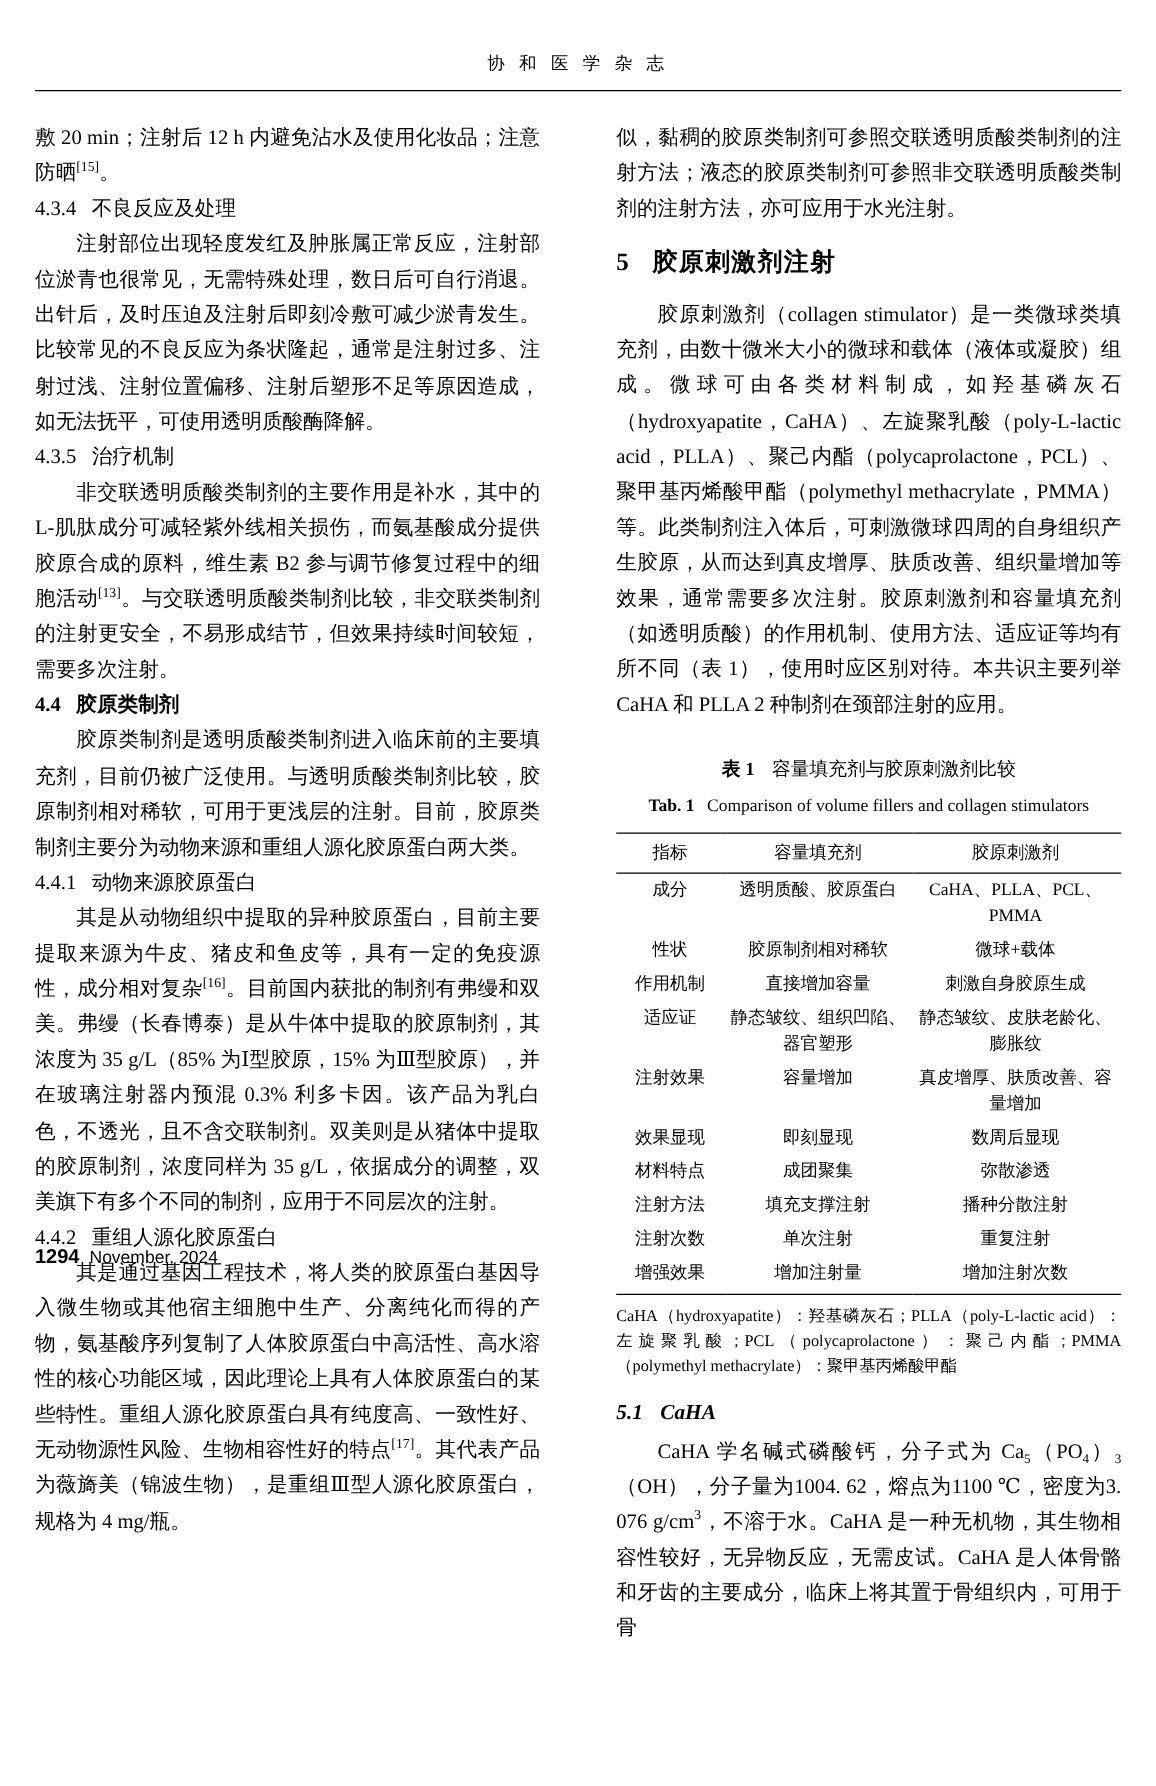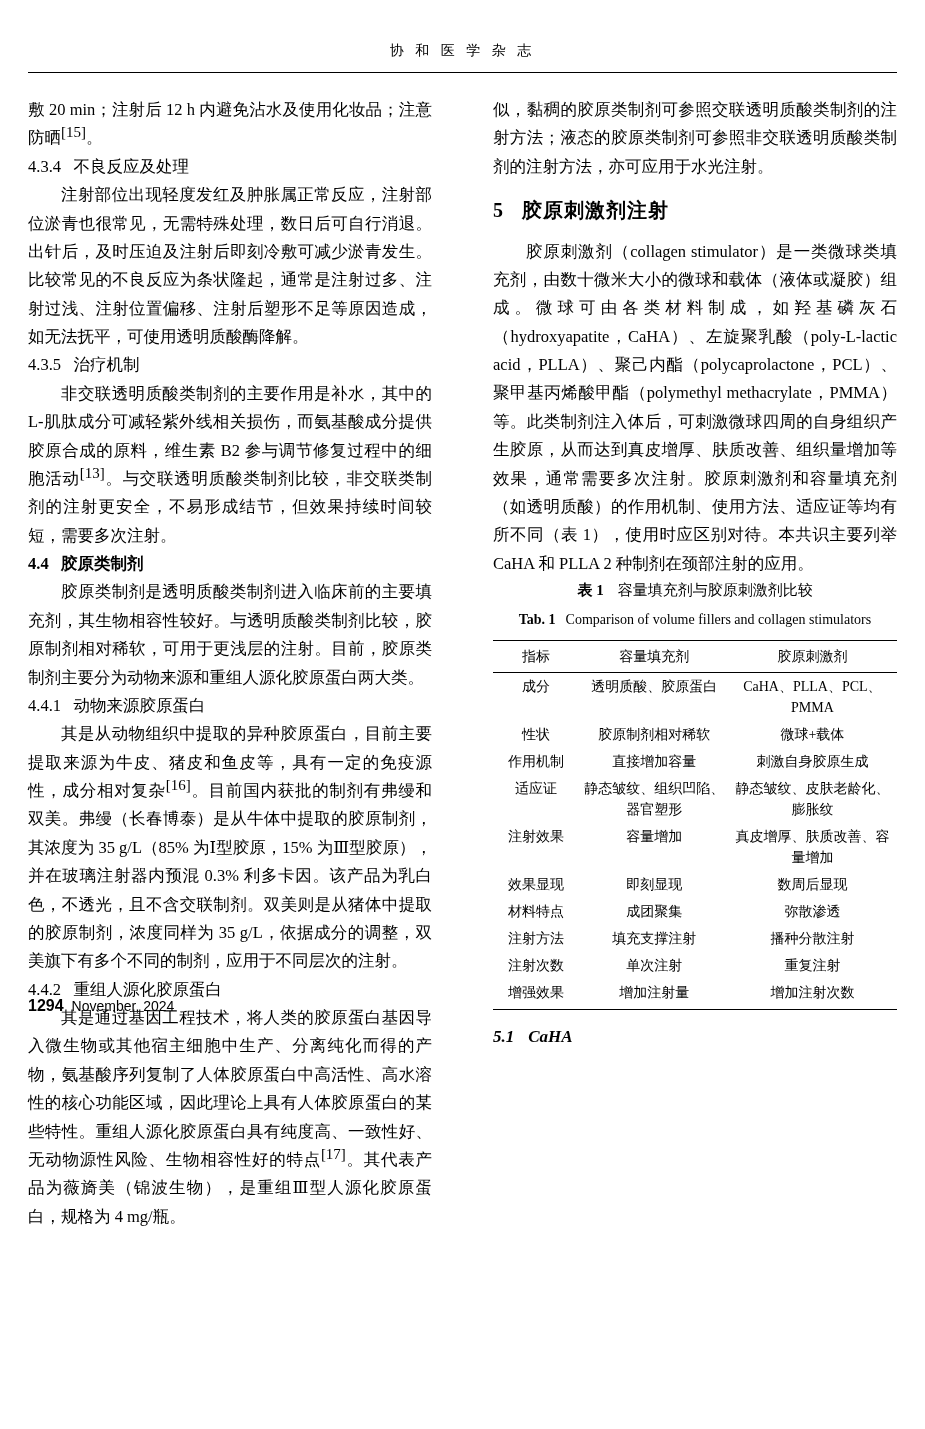--- a/index.html
+++ b/index.html
@@ -75,32 +75,33 @@
   .sec-h1 .num { margin-right: 18px; }
   .sec-h2 {
     font-size: 17px;
     font-weight: bold;
     margin: 12px 0 2px 0;
     text-indent: 0;
     font-style: italic;
   }
   .sec-h2 .num { margin-right: 14px; }
   sup {
-    font-size: 15px;
+    font-size: 11px;
     vertical-align: super;
     line-height: 0;
   }
   sub {
     font-size: 10.5px;
     vertical-align: sub;
     line-height: 0;
   }
 
   
   .tbl-wrap {
+    margin-top: 26px;
   }
   .tbl-caption-cn {
     text-align: center;
     font-size: 15px;
     margin-bottom: 4px;
   }
   .tbl-caption-cn .lbl { font-weight: bold; margin-right: 14px; }
   .tbl-caption-en {
     text-align: center;
     font-size: 14px;
@@ -168,21 +169,21 @@
 
     <p class="noindent"><span>敷 20 min；注射后 12 h 内避免沾水及使用化妆品；注意防晒</span><sup>[15]</sup><span>。</span></p>
 
     <p class="heading-num"><span>4.3.4</span>&nbsp;&nbsp;&nbsp;<span>不良反应及处理</span></p>
     <p class="indent2">注射部位出现轻度发红及肿胀属正常反应，注射部位淤青也很常见，无需特殊处理，数日后可自行消退。出针后，及时压迫及注射后即刻冷敷可减少淤青发生。比较常见的不良反应为条状隆起，通常是注射过多、注射过浅、注射位置偏移、注射后塑形不足等原因造成，如无法抚平，可使用透明质酸酶降解。</p>
 
     <p class="heading-num"><span>4.3.5</span>&nbsp;&nbsp;&nbsp;<span>治疗机制</span></p>
     <p class="indent2"><span>非交联透明质酸类制剂的主要作用是补水，其中的 L-肌肽成分可减轻紫外线相关损伤，而氨基酸成分提供胶原合成的原料，维生素 B2 参与调节修复过程中的细胞活动</span><sup>[13]</sup><span>。与交联透明质酸类制剂比较，非交联类制剂的注射更安全，不易形成结节，但效果持续时间较短，需要多次注射。</span></p>
 
     <p class="heading-num heading-bold"><span>4.4</span>&nbsp;&nbsp;&nbsp;<span>胶原类制剂</span></p>
-    <p class="indent2">胶原类制剂是透明质酸类制剂进入临床前的主要填充剂，其生物相容性较好。与透明质酸类制剂比较，胶原制剂相对稀软，可用于更浅层的注射。目前，胶原类制剂主要分为动物来源和重组人源化胶原蛋白两大类。</p>
+    <p class="indent2">胶原类制剂是透明质酸类制剂进入临床前的主要填充剂，目前仍被广泛使用。与透明质酸类制剂比较，胶原制剂相对稀软，可用于更浅层的注射。目前，胶原类制剂主要分为动物来源和重组人源化胶原蛋白两大类。</p>
 
     <p class="heading-num"><span>4.4.1</span>&nbsp;&nbsp;&nbsp;<span>动物来源胶原蛋白</span></p>
     <p class="indent2"><span>其是从动物组织中提取的异种胶原蛋白，目前主要提取来源为牛皮、猪皮和鱼皮等，具有一定的免疫源性，成分相对复杂</span><sup>[16]</sup><span>。目前国内获批的制剂有弗缦和双美。弗缦（长春博泰）是从牛体中提取的胶原制剂，其浓度为 35 g/L（85% 为Ⅰ型胶原，15% 为Ⅲ型胶原），并在玻璃注射器内预混 0.3% 利多卡因。该产品为乳白色，不透光，且不含交联制剂。双美则是从猪体中提取的胶原制剂，浓度同样为 35 g/L，依据成分的调整，双美旗下有多个不同的制剂，应用于不同层次的注射。</span></p>
 
     <p class="heading-num"><span>4.4.2</span>&nbsp;&nbsp;&nbsp;<span>重组人源化胶原蛋白</span></p>
     <p class="indent2"><span>其是通过基因工程技术，将人类的胶原蛋白基因导入微生物或其他宿主细胞中生产、分离纯化而得的产物，氨基酸序列复制了人体胶原蛋白中高活性、高水溶性的核心功能区域，因此理论上具有人体胶原蛋白的某些特性。重组人源化胶原蛋白具有纯度高、一致性好、无动物源性风险、生物相容性好的特点</span><sup>[17]</sup><span>。其代表产品为薇旖美（锦波生物），是重组Ⅲ型人源化胶原蛋白，规格为 4 mg/瓶。</span></p>
 
 
   </div>
 
@@ -253,24 +254,26 @@
             <td class="c3">重复注射</td>
           </tr>
           <tr>
             <td class="c1">增强效果</td>
             <td class="c2">增加注射量</td>
             <td class="c3">增加注射次数</td>
           </tr>
         </tbody>
       </table>
 
+      <div class="tbl-note">CaHA（hydroxyapatite）：羟基磷灰石；PLLA（poly-L-lactic acid）：左旋聚乳酸；PCL（polycaprolactone）：聚己内酯；PMMA（polymethyl methacrylate）：聚甲基丙烯酸甲酯</div>
     </div>
 
     <p class="sec-h2"><span class="num">5.1</span><span>CaHA</span></p>
 
+    <p class="indent2"><span>CaHA 学名碱式磷酸钙，分子式为 Ca</span><sub>5</sub><span>（PO</span><sub>4</sub><span>）</span><sub>3</sub><span>（OH），分子量为1004. 62，熔点为1100 ℃，密度为3. 076 g/cm</span><sup>3</sup><span>，不溶于水。CaHA 是一种无机物，其生物相容性较好，无异物反应，无需皮试。CaHA 是人体骨骼和牙齿的主要成分，临床上将其置于骨组织内，可用于骨</span></p>
 
   </div>
 
   <div class="footer">
     <span class="pg">1294</span><span>November, 2024</span>
   </div>
 
 </div>
 
 </body></html>

